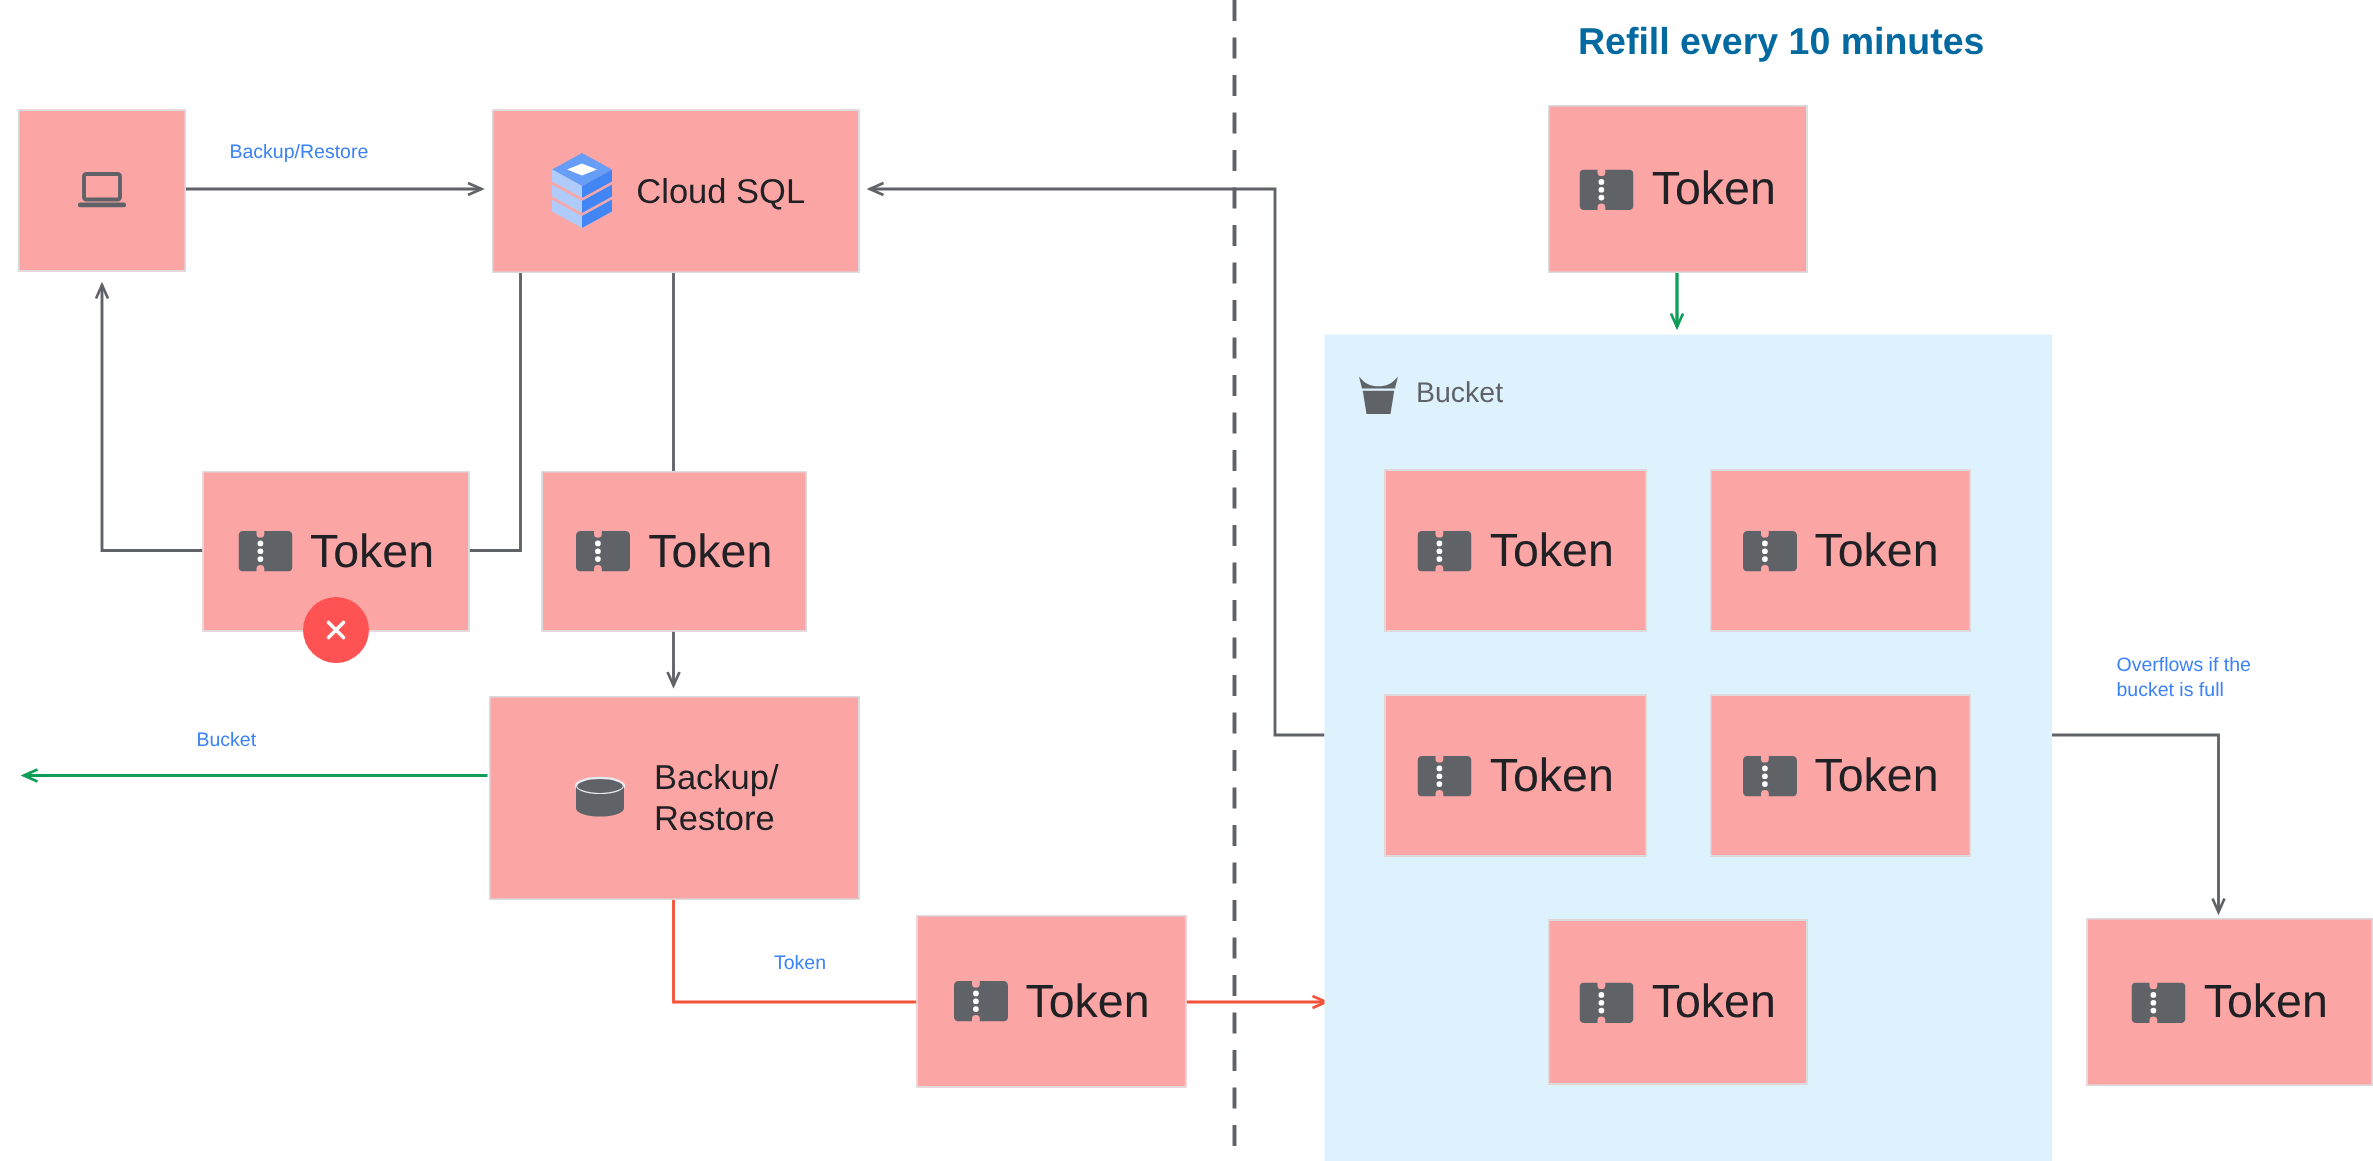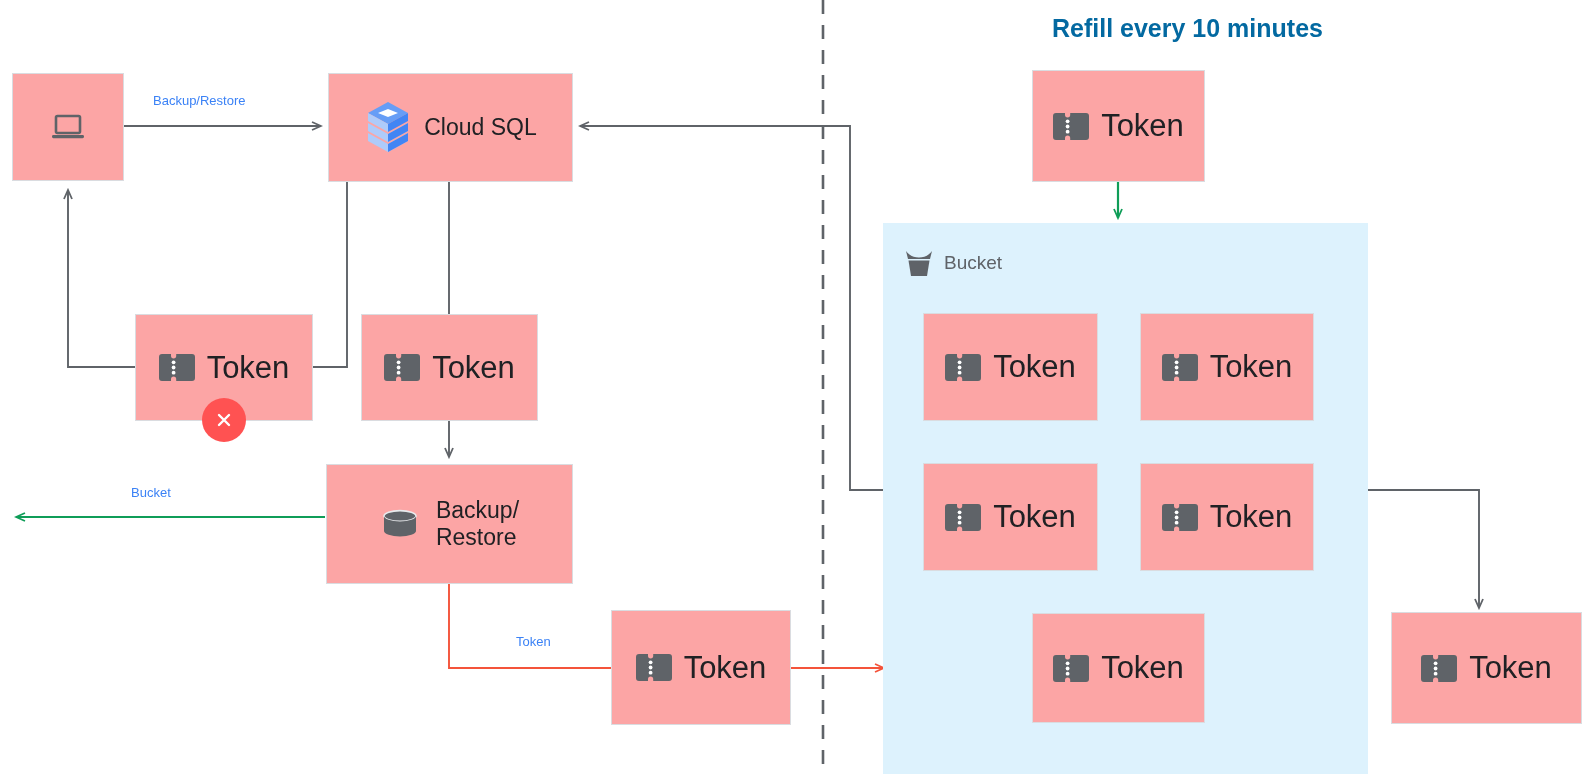--- a/index.html
+++ b/index.html
@@ -122,21 +122,21 @@
       <svg class="icon" width="36" height="27" viewBox="0 0 36 27">
         <path d="M3,0 L12,0 L12,1.8 A2.6,2.6 0 0,0 14.6,4.4 A2.6,2.6 0 0,0 17.2,1.8 L17.2,0 L33,0 A3,3 0 0,1 36,3 L36,24 A3,3 0 0,1 33,27 L17.2,27 L17.2,25.2 A2.6,2.6 0 0,0 14.6,22.6 A2.6,2.6 0 0,0 12,25.2 L12,27 L3,27 A3,3 0 0,1 0,24 L0,3 A3,3 0 0,1 3,0 Z" fill="#5f6368"></path>
         <circle cx="14.6" cy="8.3" r="1.9" fill="#ffffff"></circle>
         <circle cx="14.6" cy="13.5" r="1.9" fill="#ffffff"></circle>
         <circle cx="14.6" cy="18.7" r="1.9" fill="#ffffff"></circle>
       </svg>
       <span class="tok-label">Token</span>
     </div>
   </div>
 
-  <div class="node" style="left:326px;top:464px;width:247px;height:120px;">
+  <div class="node" style="left:326px;top:464px;width:247px;height:136px;">
     <div class="node-inner" style="gap:16px;">
       <svg class="icon" width="40" height="34" viewBox="0 0 40 34">
         <ellipse cx="20" cy="9" rx="16" ry="5.4" fill="#5f6368" stroke="#e8eaed" stroke-width="1.6"></ellipse>
         <path d="M4,9 L4,24 A16,5.4 0 0,0 36,24 L36,9 A16,5.4 0 0,1 4,9 Z" fill="#5f6368"></path>
       </svg>
       <span class="node-label">Backup/
 Restore</span>
     </div>
   </div>
 
@@ -235,14 +235,16 @@
       <span class="tok-label">Token</span>
     </div>
   </div>
 
   <div class="edge-label" style="left:153px;top:93px;">Backup/Restore</div>
 
   <div class="edge-label" style="left:131px;top:485px;">Bucket</div>
 
   <div class="edge-label" style="left:516px;top:634px;">Token</div>
 
+  <div class="edge-label" style="left:1411px;top:435px;">Overflows if the
+bucket is full</div>
 
 </div>
 
 </body></html>

